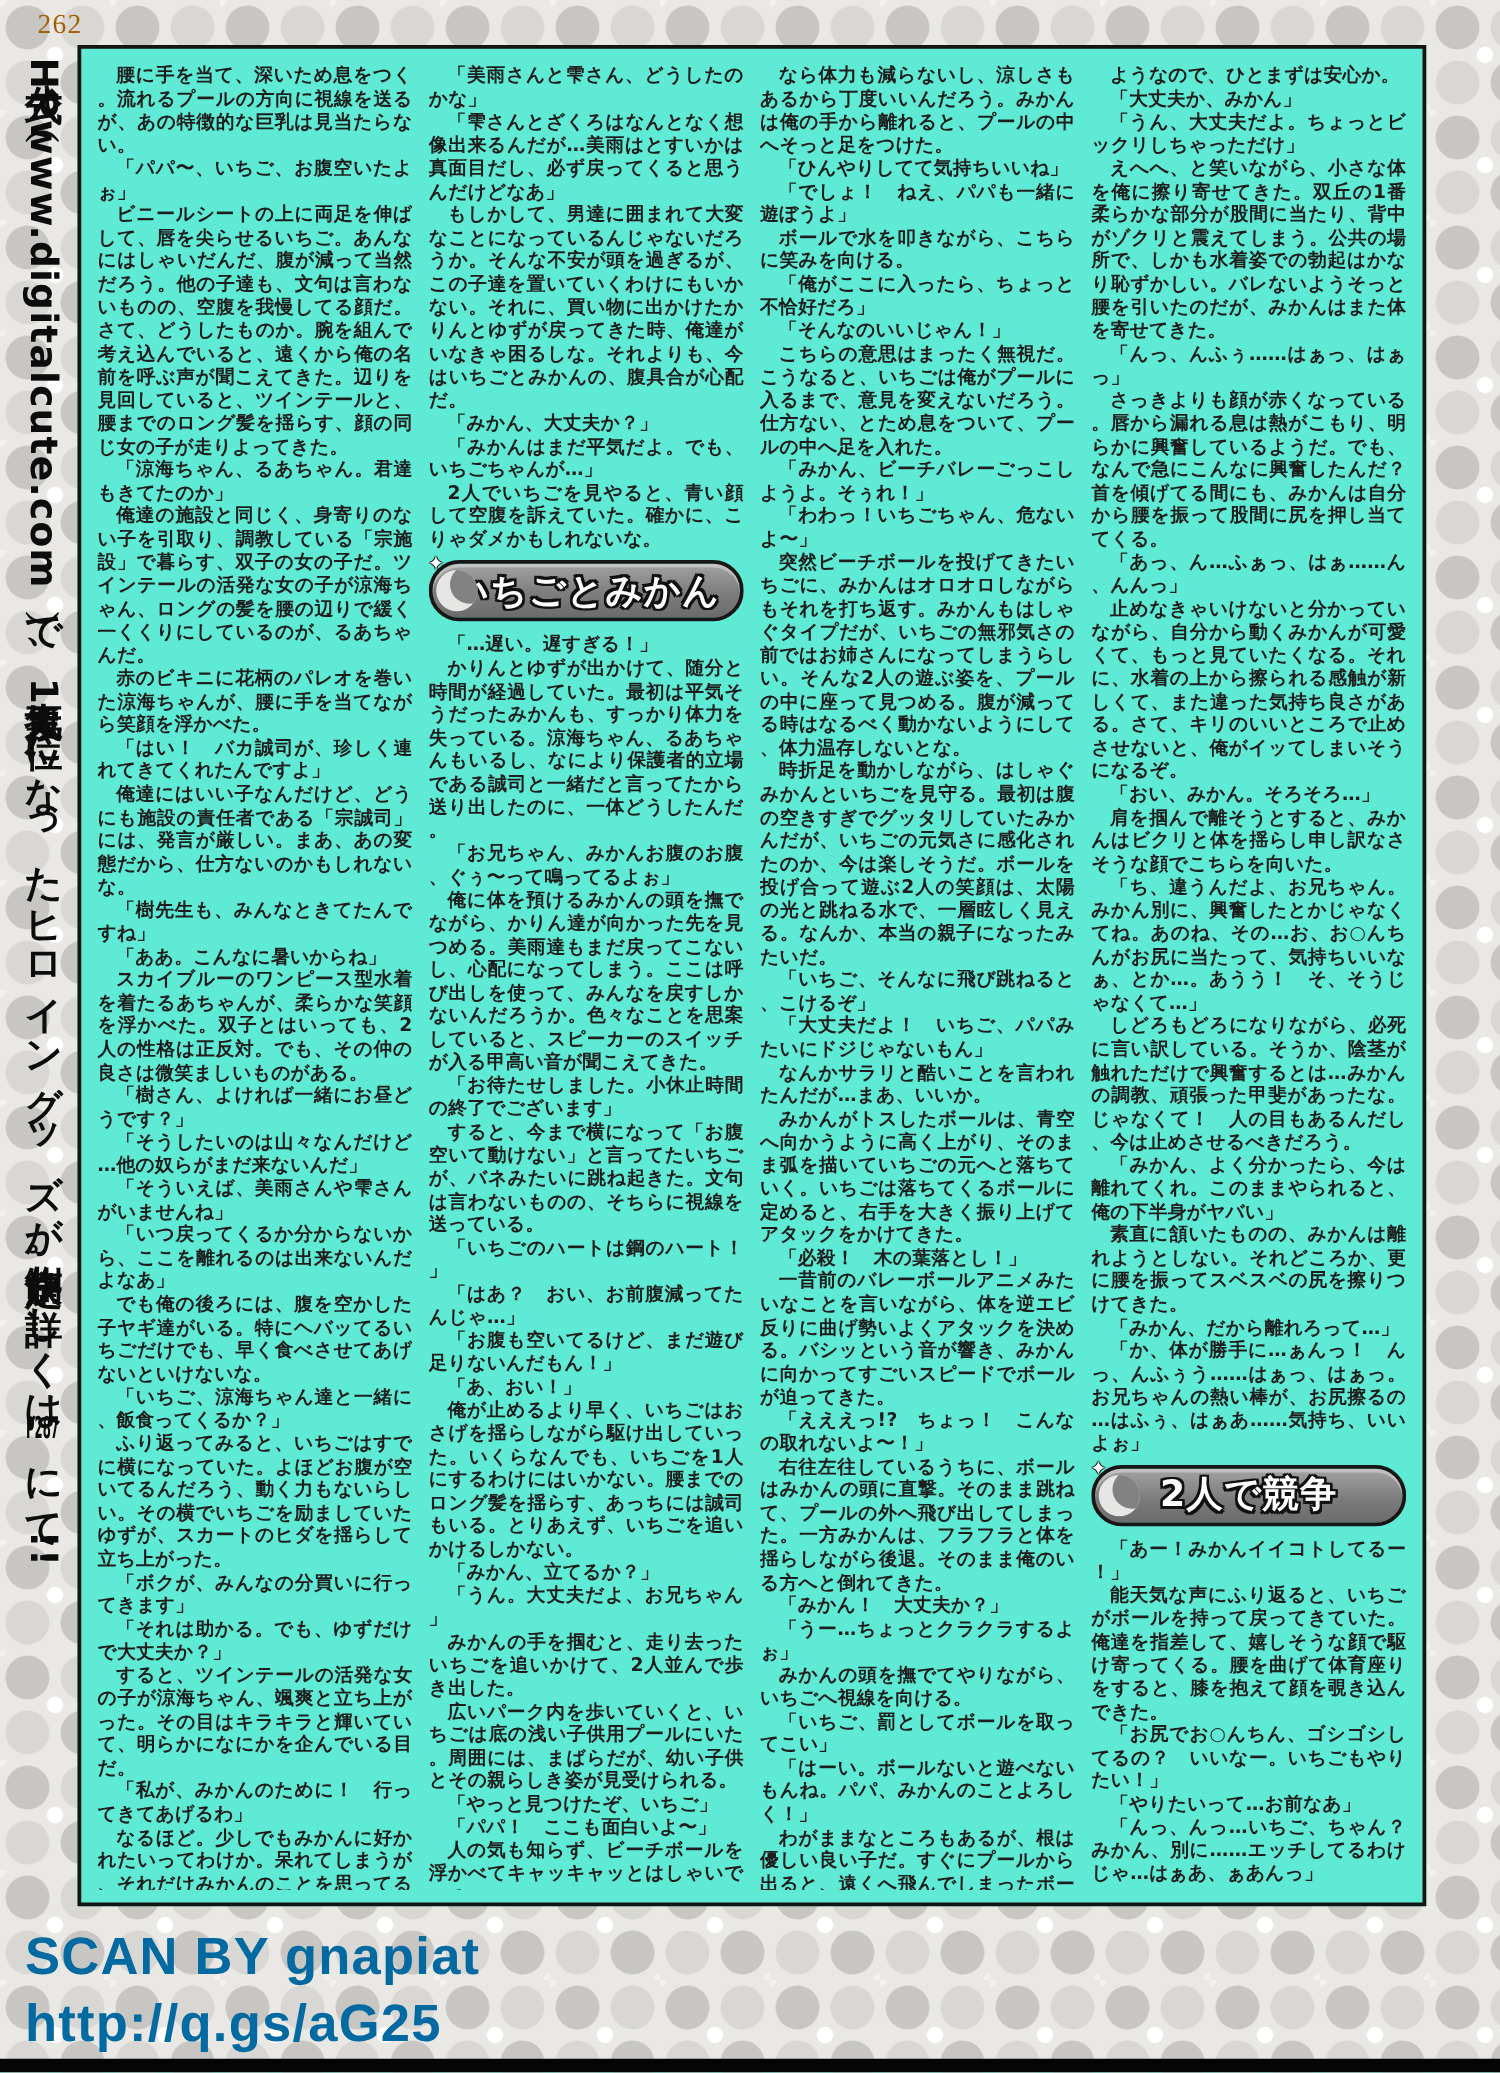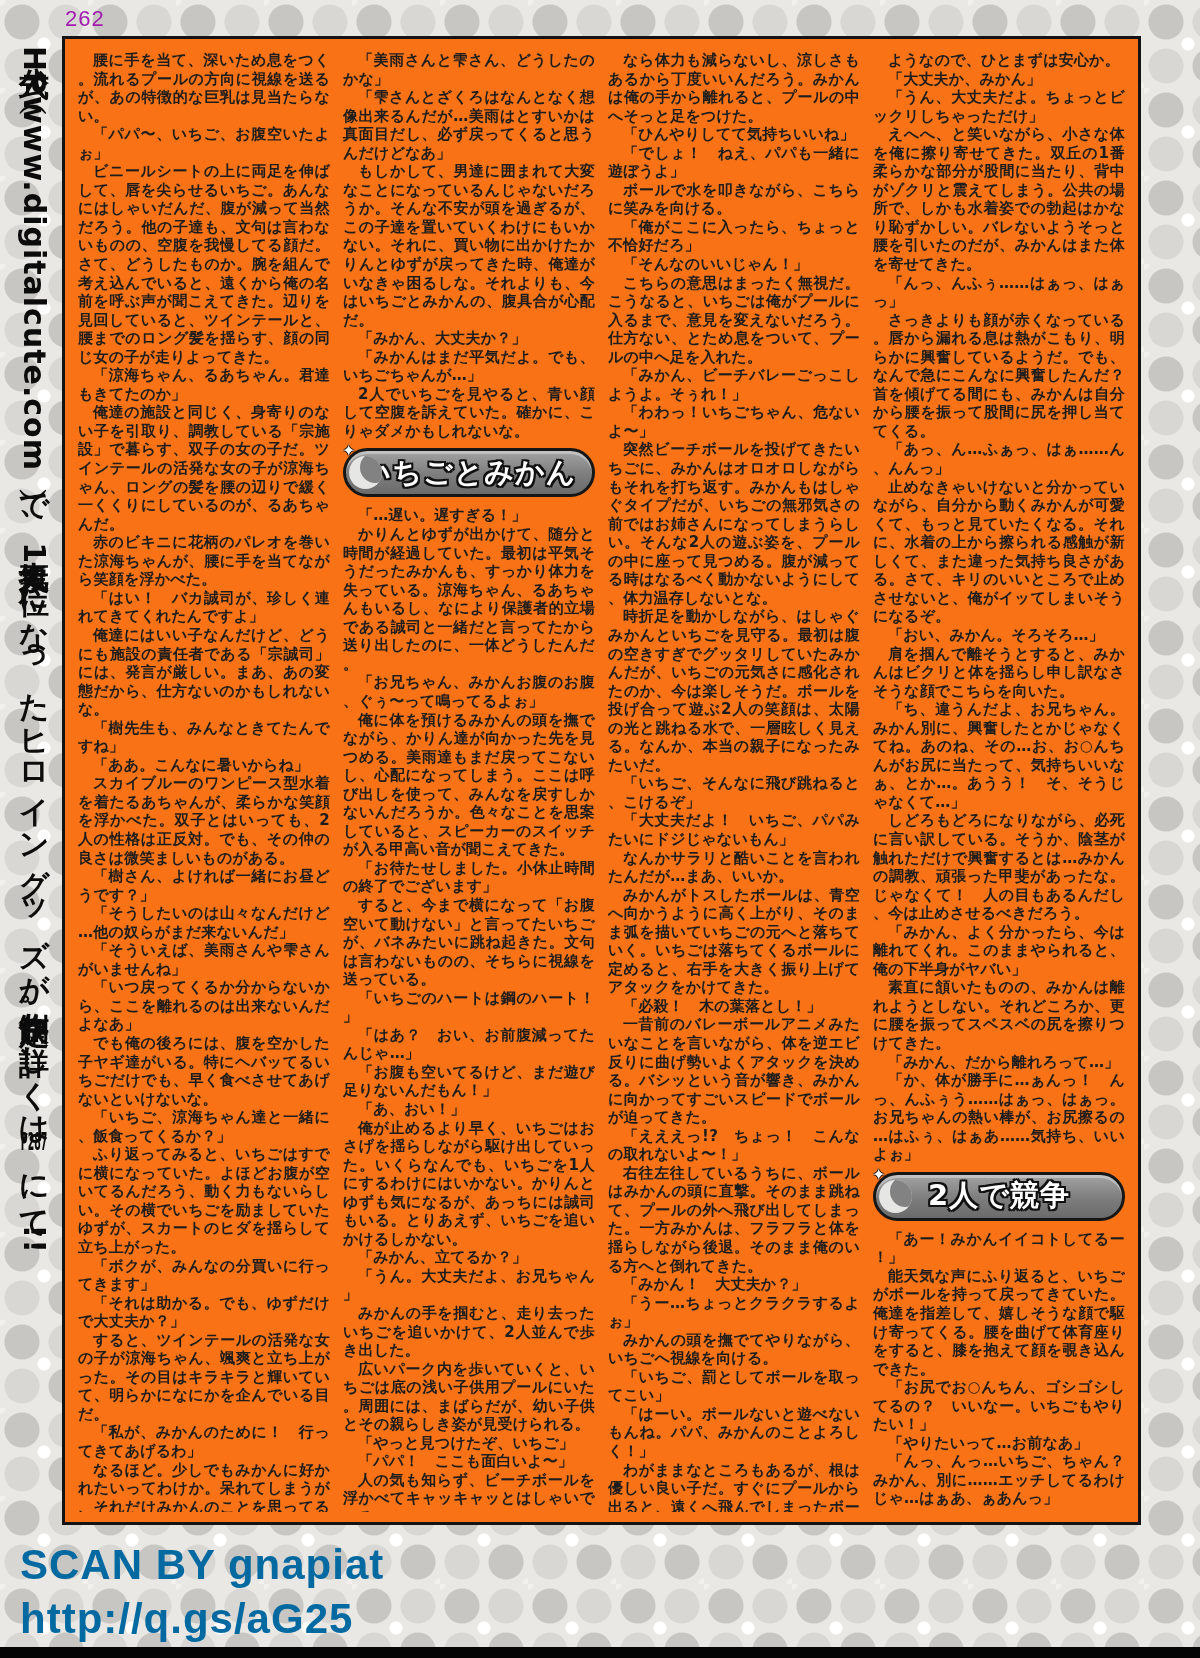--- a/index.html
+++ b/index.html
@@ -12,34 +12,34 @@
       radial-gradient(circle at 0px 0px,#f2f1ee 5px,rgba(255,255,255,0) 6px),
       radial-gradient(circle at 88px 88px,#f2f1ee 5px,rgba(255,255,255,0) 6px),
       radial-gradient(circle at 22px 22px,#c7c6c3 17px,rgba(0,0,0,0) 18px),
       radial-gradient(circle at 66px 66px,#c7c6c3 17px,rgba(0,0,0,0) 18px),
       radial-gradient(circle at 66px 22px,#d8d7d4 17px,rgba(0,0,0,0) 18px),
       radial-gradient(circle at 22px 66px,#d8d7d4 17px,rgba(0,0,0,0) 18px);
     background-size:88px 88px;
   }
   .page-number{
     position:absolute;top:6px;left:30px;
-    font-family:Liberation Sans, sans-serif;
-    font-size:22px;color:#a21caf;letter-spacing:1px;margin-left:35px;
+    font-family:Liberation Serif, serif;
+    font-size:22px;color:#a16207;letter-spacing:1px;
   }
   .side-banner{
     position:absolute;left:8px;top:44px;height:1480px;width:52px;
     writing-mode:vertical-rl;text-orientation:mixed;
     font-size:30px;font-weight:900;color:#0c0c0c;
     letter-spacing:1px;line-height:52px;
     white-space:nowrap;
   }
   .side-banner .tcy{text-combine-upright:all;font-size:24px;font-weight:900;}
   .content-box{
     position:absolute;left:62px;top:36px;width:1079px;height:1489px;
-    background:#f97316;border:3px solid #141414;box-sizing:border-box;
+    background:#5eead4;border:3px solid #141414;box-sizing:border-box;
     padding:12px 13px 10px 13px;
     display:flex;gap:13px;
   }
   .col{
     flex:1 1 0;overflow:hidden;text-align:justify;
   }
   .para{
     margin:0;text-indent:15px;
     font-size:15px;line-height:18.55px;color:#1d1d1d;
     font-weight:600;letter-spacing:0.2px;
@@ -129,21 +129,21 @@
       <p class="para">「…遅い。遅すぎる！」</p>
       <p class="para">かりんとゆずが出かけて、随分と時間が経過していた。最初は平気そうだったみかんも、すっかり体力を失っている。涼海ちゃん、るあちゃんもいるし、なにより保護者的立場である誠司と一緒だと言ってたから送り出したのに、一体どうしたんだ。</p>
       <p class="para">「お兄ちゃん、みかんお腹のお腹、ぐぅ〜って鳴ってるよぉ」</p>
       <p class="para">俺に体を預けるみかんの頭を撫でながら、かりん達が向かった先を見つめる。美雨達もまだ戻ってこないし、心配になってしまう。ここは呼び出しを使って、みんなを戻すしかないんだろうか。色々なことを思案していると、スピーカーのスイッチが入る甲高い音が聞こえてきた。</p>
       <p class="para">「お待たせしました。小休止時間の終了でございます」</p>
       <p class="para">すると、今まで横になって「お腹空いて動けない」と言ってたいちごが、バネみたいに跳ね起きた。文句は言わないものの、そちらに視線を送っている。</p>
       <p class="para">「いちごのハートは鋼のハート！」</p>
       <p class="para">「はあ？　おい、お前腹減ってたんじゃ…」</p>
       <p class="para">「お腹も空いてるけど、まだ遊び足りないんだもん！」</p>
       <p class="para">「あ、おい！」</p>
-      <p class="para">俺が止めるより早く、いちごはおさげを揺らしながら駆け出していった。いくらなんでも、いちごを1人にするわけにはいかない。かりんとゆずも気になるが、あっちには誠司もいる。とりあえず、いちごを追いかけるしかない。</p>
+      <p class="para">俺が止めるより早く、いちごはおさげを揺らしながら駆け出していった。いくらなんでも、いちごを1人にするわけにはいかない。腰までのロング髪を揺らす、あっちには誠司もいる。とりあえず、いちごを追いかけるしかない。</p>
       <p class="para">「みかん、立てるか？」</p>
       <p class="para">「うん。大丈夫だよ、お兄ちゃん」</p>
       <p class="para">みかんの手を掴むと、走り去ったいちごを追いかけて、2人並んで歩き出した。</p>
       <p class="para">広いパーク内を歩いていくと、いちごは底の浅い子供用プールにいた。周囲には、まばらだが、幼い子供とその親らしき姿が見受けられる。</p>
       <p class="para">「やっと見つけたぞ、いちご」</p>
       <p class="para">「パパ！　ここも面白いよ〜」</p>
       <p class="para">人の気も知らず、ビーチボールを浮かべてキャッキャッとはしゃいでいる。</p>
     </div>
   <div class="col">
       <p class="para">なら体力も減らないし、涼しさもあるから丁度いいんだろう。みかんは俺の手から離れると、プールの中へそっと足をつけた。</p>

